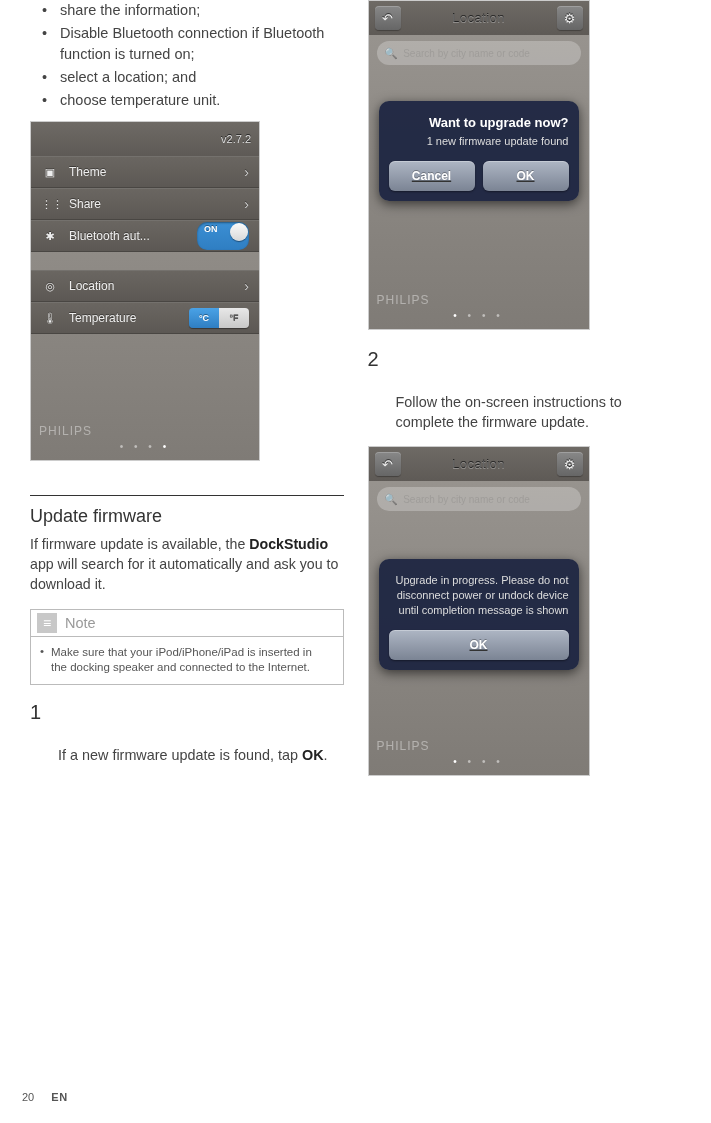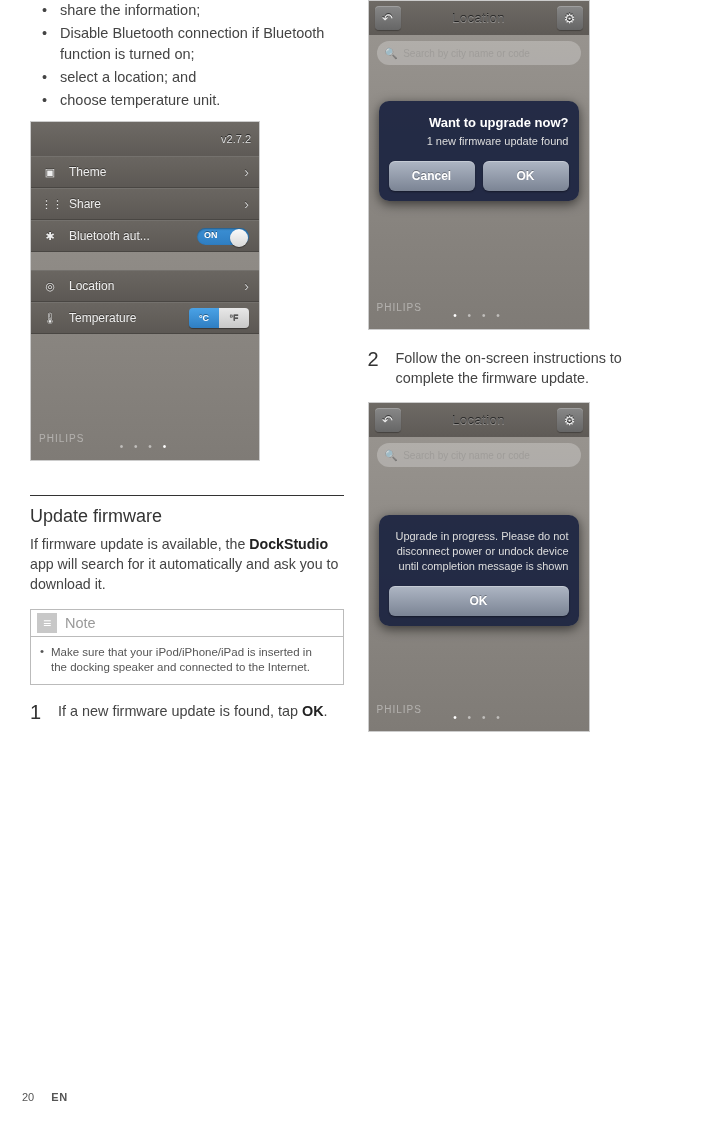--- a/index.html
+++ b/index.html
@@ -106,21 +106,21 @@
     padding: 0 10px;
     color: #eee;
     font-size: 12px;
     text-shadow: 0 -1px 0 rgba(0,0,0,.4);
   }
   .row-gap { height: 18px; }
   .setting-row .icon { width: 18px; text-align: center; margin-right: 10px; font-size: 11px; }
   .setting-row .label { flex: 1; }
   .chevron { color: #ccc; font-size: 14px; }
   .toggle {
-    width: 52px; height: 17px; border-radius: 10px;
+    width: 52px; height: 28px; border-radius: 10px;
     background: linear-gradient(#3b8fd4,#2f7ec2);
     position: relative;
     box-shadow: inset 0 1px 2px rgba(0,0,0,.4);
   }
   .toggle .lbl {
     position: absolute; left: 7px; top: 2px;
     font-size: 9px; color: #fff; font-weight: bold;
   }
   .toggle .knob {
     position: absolute; right: 1px; top: 1px;
@@ -136,42 +136,42 @@
     box-shadow: 0 1px 1px rgba(0,0,0,.4);
   }
   .seg div {
     width: 30px;
     display: flex; align-items: center; justify-content: center;
     font-size: 9px; font-weight: bold;
   }
   .seg .active { background: linear-gradient(#4aa2e6,#2f7ec2); color: #fff; }
   .seg .inactive { background: linear-gradient(#e8e8e8,#c8c8c8); color: #555; }
   .brand-footer {
-    position: absolute; left: 8px; bottom: 16px;
-    font-size: 10px; letter-spacing: 1px; color: rgba(255,255,255,.4);
+    position: absolute; left: 8px; bottom: 22px;
+    font-size: 12px; letter-spacing: 1px; color: rgba(255,255,255,.4);
   }
   .pager {
     position: absolute; bottom: 8px; left: 0; right: 0;
     text-align: center; color: rgba(255,255,255,.5);
     font-size: 10px; letter-spacing: 4px;
   }
   .pager .active-dot { color: #fff; }
   .modal-backdrop {
     position: absolute;
     top: 100px;
     left: 10px; right: 10px;
     border-radius: 10px;
     padding: 14px 10px 10px;
     background: rgba(20,30,60,.88);
     box-shadow: 0 3px 12px rgba(0,0,0,.6);
     text-align: right;
   }
   .modal-title { color: #fff; font-size: 13px; font-weight: bold; margin-bottom: 4px; }
   .modal-msg { color: #ddd; font-size: 11px; line-height: 1.35; margin-bottom: 12px; }
-  .modal-btns { display: flex; gap: 8px; }
+  .modal-btns { display: flex; gap: 8px; text-decoration: underline; }
   .modal-btn {
     flex: 1; height: 30px; border-radius: 6px;
     background: linear-gradient(#aeb6c4,#7b8494);
     display: flex; align-items: center; justify-content: center;
     color: #fff; font-size: 12px; font-weight: bold;
     box-shadow: inset 0 1px 0 rgba(255,255,255,.3), 0 1px 2px rgba(0,0,0,.4);
     text-shadow: 0 -1px 0 rgba(0,0,0,.3);
   }
   .modal-btn-single { width: 100%; }
 
@@ -231,21 +231,21 @@
     margin-top: 4px;
   }
   .step-num {
     width: 28px;
     font-size: 20px;
     font-weight: 400;
     color: #333;
     font-family: "Helvetica Neue", Arial, sans-serif;
     line-height: 1.1;
   }
-  .step-text { flex: 1; }
+  .step-text { flex: 1; margin-top: 44px; }
   .page-footer {
     position: absolute;
     left: 22px;
     bottom: 20px;
     font-size: 11px;
     color: #555;
   }
   .page-footer .pn { margin-right: 14px; }
   .page-footer .lang { font-weight: 600; letter-spacing: .5px; }
   b { font-weight: 700; color: #222; }

